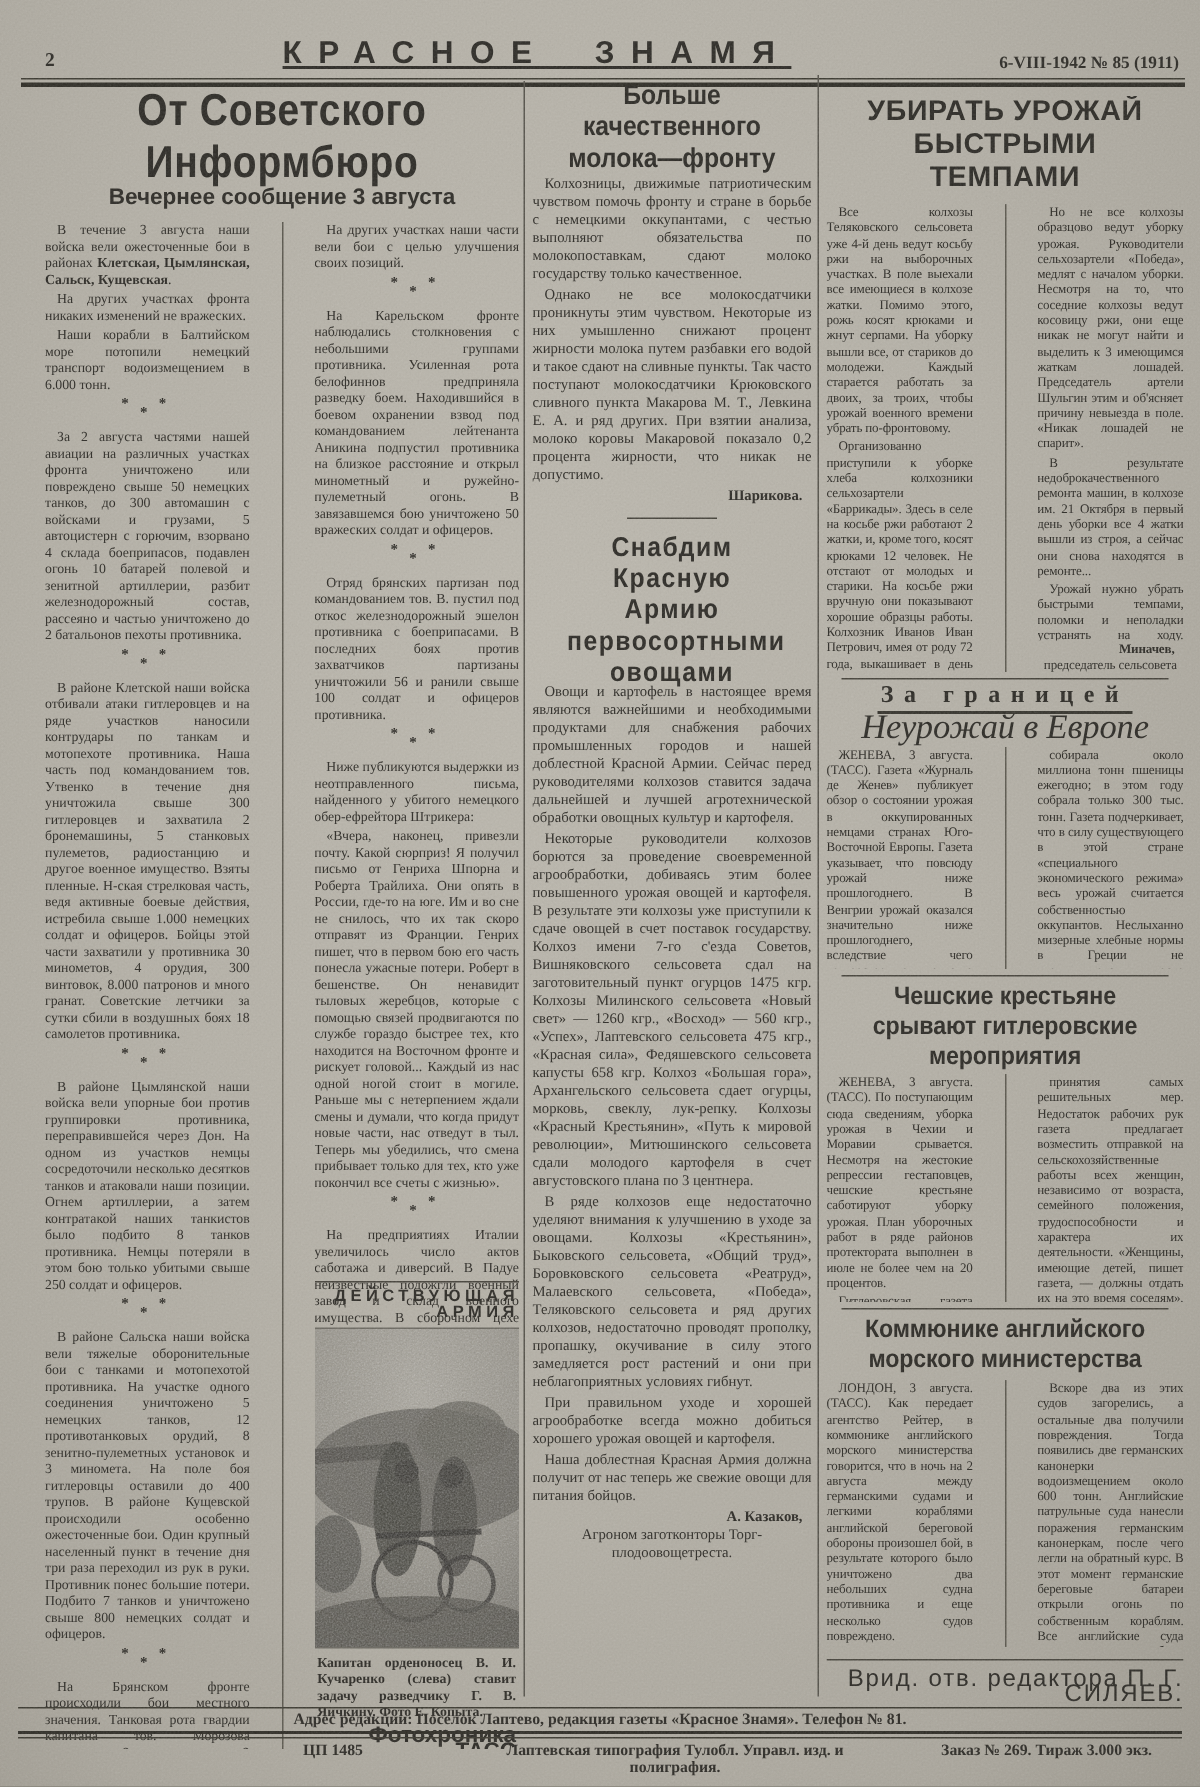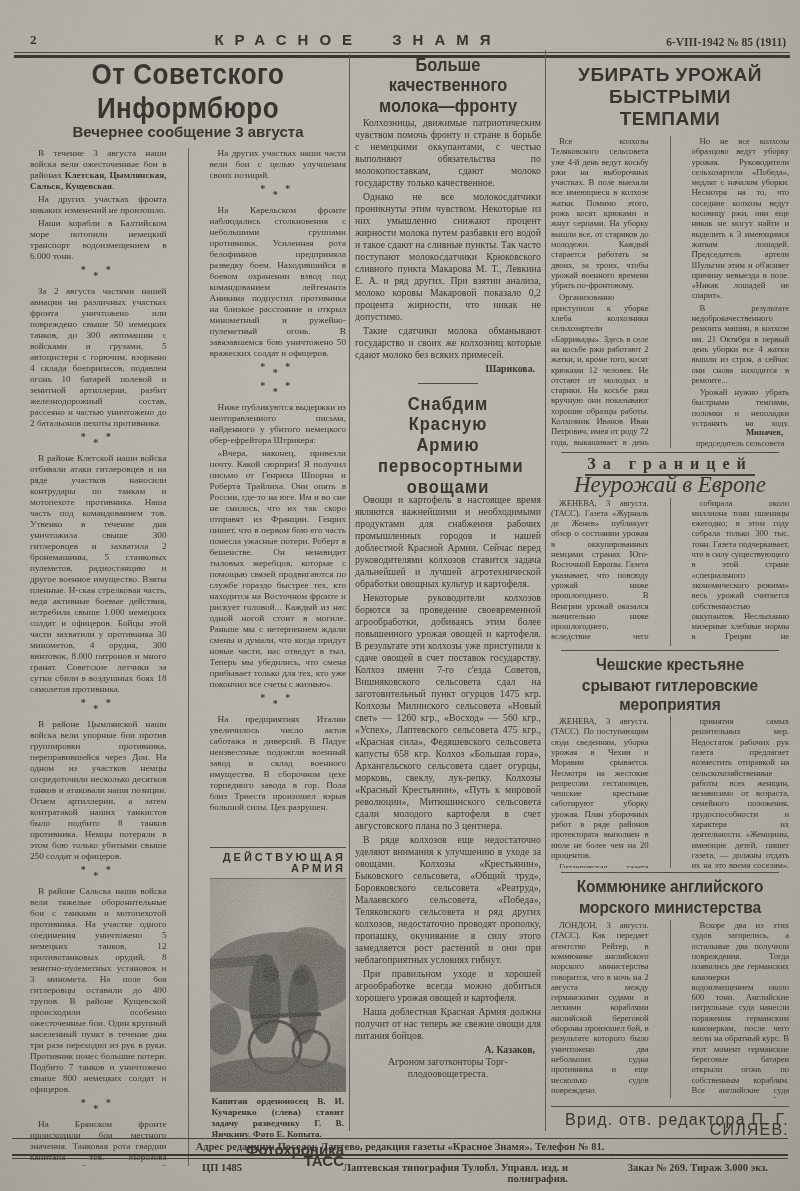--- a/index.html
+++ b/index.html
@@ -6,21 +6,21 @@
   .page{
     position:relative;width:800px;height:1191px;overflow:hidden;
     background:radial-gradient(ellipse at 45% 35%, #bcb8ae 0%, #b4b0a6 50%, #aaa69c 82%, #9c988e 100%);
     font-family:"Liberation Serif", serif;color:#2c2a25;
   }
   .grain{position:absolute;inset:0;opacity:.16;pointer-events:none;z-index:50;}
   
   .masthead{position:absolute;top:26px;left:30px;right:14px;height:22px;display:flex;align-items:flex-end;}
   .pageno{font-size:13px;font-weight:bold;width:70px;}
   .mast-title{flex:1;text-align:center;font-family:"Liberation Sans",sans-serif;font-weight:bold;
-    font-size:15px;letter-spacing:11px;word-spacing:14px;white-space:nowrap;}
+    font-size:21px;letter-spacing:11px;word-spacing:14px;white-space:nowrap;text-decoration:underline;}
   .issue{width:170px;text-align:right;font-size:11.5px;font-weight:bold;white-space:nowrap;}
   .mast-rule{position:absolute;top:52px;left:14px;right:10px;border-top:1px solid #3a382f;border-bottom:3px solid #2e2c25;height:2px;}
   
   .para{margin:0 0 2px;text-indent:8px;text-align:justify;}
   .stars{text-align:center;font-size:10px;line-height:6px;margin:5px 0 7px;letter-spacing:5px;font-weight:bold;}
   .twocol{display:flex;gap:21px;}
   .tcol{flex:1;min-width:0;overflow:hidden;display:flex;flex-direction:column;}
   .vdiv{width:1px;background:#5a574d;flex:none;}
   .list-grow{flex:1;overflow:hidden;}
   .sig{text-align:right;font-weight:bold;padding-right:6px;}
@@ -65,21 +65,21 @@
   .rt-body{overflow:hidden;}
   .editor{border-top:1px solid #45423a;margin-top:8px;padding-top:8px;text-align:right;
     font-family:"Liberation Sans",sans-serif;font-size:16px;letter-spacing:1.2px;}
   
   .footer{position:absolute;left:0;right:0;top:1138px;z-index:20;}
   .addr-rule{border:none;border-top:1px solid #3a382f;margin:0 12px;}
   .addr{text-align:center;font-size:10.5px;font-weight:bold;padding:2px 0 1px;}
   .foot-dbl{margin:1px 12px 0;border-top:2px solid #2e2c25;border-bottom:1px solid #3a382f;height:2px;}
   .imprint{display:flex;align-items:baseline;font-size:10.5px;font-weight:bold;margin-top:3px;padding:0 32px;}
   .imp-left{width:300px;padding-left:170px;box-sizing:border-box;}
-  .imp-center{flex:1;text-align:right;}
+  .imp-center{flex:1;text-align:center;}
   .imp-right{width:200px;text-align:right;white-space:nowrap;}
 </style>
 </head>
 <body>
 
 <div class="page">
 
   <div class="masthead">
     <div class="pageno">2</div>
     <div class="mast-title">КРАСНОЕ ЗНАМЯ</div>
@@ -87,41 +87,42 @@
   </div>
   <div class="mast-rule"></div>
 
   <div class="col-left">
     <div class="h-big">От Советского Информбюро</div>
     <div class="h-sub">Вечернее сообщение 3 августа</div>
     <div class="left-body twocol">
       <div class="tcol">
         <div class="list-grow">
             <p class="para">В течение 3 августа наши войска вели ожесточенные бои в районах <b>Клетская, Цымлянская, Сальск, Кущевская</b>.</p>
-            <p class="para">На других участках фронта никаких изменений не произошло.</p>
+            <p class="para">На других участках фронта никаких изменений не вражеских.</p>
             <p class="para">Наши корабли в Балтийском море потопили немецкий транспорт водоизмещением в 6.000 тонн.</p>
             <div class="stars">*&nbsp;&nbsp;*<br>*</div>
             <p class="para">За 2 августа частями нашей авиации на различных участках фронта уничтожено или повреждено свыше 50 немецких танков, до 300 автомашин с войсками и грузами, 5 автоцистерн с горючим, взорвано 4 склада боеприпасов, подавлен огонь 10 батарей полевой и зенитной артиллерии, разбит железнодорожный состав, рассеяно и частью уничтожено до 2 батальонов пехоты противника.</p>
             <div class="stars">*&nbsp;&nbsp;*<br>*</div>
             <p class="para">В районе Клетской наши войска отбивали атаки гитлеровцев и на ряде участков наносили контрудары по танкам и мотопехоте противника. Наша часть под командованием тов. Утвенко в течение дня уничтожила свыше 300 гитлеровцев и захватила 2 бронемашины, 5 станковых пулеметов, радиостанцию и другое военное имущество. Взяты пленные. Н-ская стрелковая часть, ведя активные боевые действия, истребила свыше 1.000 немецких солдат и офицеров. Бойцы этой части захватили у противника 30 минометов, 4 орудия, 300 винтовок, 8.000 патронов и много гранат. Советские летчики за сутки сбили в воздушных боях 18 самолетов противника.</p>
             <div class="stars">*&nbsp;&nbsp;*<br>*</div>
             <p class="para">В районе Цымлянской наши войска вели упорные бои против группировки противника, переправившейся через Дон. На одном из участков немцы сосредоточили несколько десятков танков и атаковали наши позиции. Огнем артиллерии, а затем контратакой наших танкистов было подбито 8 танков противника. Немцы потеряли в этом бою только убитыми свыше 250 солдат и офицеров.</p>
             <div class="stars">*&nbsp;&nbsp;*<br>*</div>
             <p class="para">В районе Сальска наши войска вели тяжелые оборонительные бои с танками и мотопехотой противника. На участке одного соединения уничтожено 5 немецких танков, 12 противотанковых орудий, 8 зенитно-пулеметных установок и 3 миномета. На поле боя гитлеровцы оставили до 400 трупов. В районе Кущевской происходили особенно ожесточенные бои. Один крупный населенный пункт в течение дня три раза переходил из рук в руки. Противник понес большие потери. Подбито 7 танков и уничтожено свыше 800 немецких солдат и офицеров.</p>
             <div class="stars">*&nbsp;&nbsp;*<br>*</div>
             <p class="para">На Брянском фронте происходили бои местного значения. Танковая рота гвардии капитана тов. Морозова уничтожила 2 немецких танка, 2 орудия, 6 станковых пулеметов и до роты пехоты противника. Экипаж гвардии младшего лейтенанта Асталона истребил до взвода вражеской пехоты и разгромил командный пункт. Несколько немецких офицеров взято в плен.</p>
           </div>
       </div>
       <div class="vdiv"></div>
       <div class="tcol">
         <div class="left-c2-list">
             <p class="para">На других участках наши части вели бои с целью улучшения своих позиций.</p>
             <div class="stars">*&nbsp;&nbsp;*<br>*</div>
             <p class="para">На Карельском фронте наблюдались столкновения с небольшими группами противника. Усиленная рота белофиннов предприняла разведку боем. Находившийся в боевом охранении взвод под командованием лейтенанта Аникина подпустил противника на близкое расстояние и открыл минометный и ружейно-пулеметный огонь. В завязавшемся бою уничтожено 50 вражеских солдат и офицеров.</p>
             <div class="stars">*&nbsp;&nbsp;*<br>*</div>
+            <p class="para">Отряд брянских партизан под командованием тов. В. пустил под откос железнодорожный эшелон противника с боеприпасами. В последних боях против захватчиков партизаны уничтожили 56 и ранили свыше 100 солдат и офицеров противника.</p>
             <div class="stars">*&nbsp;&nbsp;*<br>*</div>
             <p class="para">Ниже публикуются выдержки из неотправленного письма, найденного у убитого немецкого обер-ефрейтора Штрикера:</p>
             <p class="para">«Вчера, наконец, привезли почту. Какой сюрприз! Я получил письмо от Генриха Шпорна и Роберта Трайлиха. Они опять в России, где-то на юге. Им и во сне не снилось, что их так скоро отправят из Франции. Генрих пишет, что в первом бою его часть понесла ужасные потери. Роберт в бешенстве. Он ненавидит тыловых жеребцов, которые с помощью связей продвигаются по службе гораздо быстрее тех, кто находится на Восточном фронте и рискует головой... Каждый из нас одной ногой стоит в могиле. Раньше мы с нетерпением ждали смены и думали, что когда придут новые части, нас отведут в тыл. Теперь мы убедились, что смена прибывает только для тех, кто уже покончил все счеты с жизнью».</p>
             <div class="stars">*&nbsp;&nbsp;*<br>*</div>
             <p class="para">На предприятиях Италии увеличилось число актов саботажа и диверсий. В Падуе неизвестные подожгли военный завод и склад военного имущества. В сборочном цехе торпедного завода в гор. Пола близ Триеста произошел взрыв большой силы. Цех разрушен.</p>
           </div>
 
         <div class="army">
           <div class="army-title">ДЕЙСТВУЮЩАЯ АРМИЯ</div>
           <div class="photo-wrap">
@@ -167,21 +168,20 @@
 
   <div class="maindiv1"></div>
   <div class="maindiv2"></div>
 
   <div class="col-mid">
     <div>
       <div class="h-mid" style="width:170px;margin-left:auto;margin-right:auto;">Больше качественного молока—фронту</div>
       <div>
           <p class="para">Колхозницы, движимые патриотическим чувством помочь фронту и стране в борьбе с немецкими оккупантами, с честью выполняют обязательства по молокопоставкам, сдают молоко государству только качественное.</p>
           <p class="para">Однако не все молокосдатчики проникнуты этим чувством. Некоторые из них умышленно снижают процент жирности молока путем разбавки его водой и такое сдают на сливные пункты. Так часто поступают молокосдатчики Крюковского сливного пункта Макарова М. Т., Левкина Е. А. и ряд других. При взятии анализа, молоко коровы Макаровой показало 0,2 процента жирности, что никак не допустимо.</p>
-          <p class="para">Такие сдатчики молока обманывают государство и своих же колхозниц которые сдают молоко без всяких примесей.</p>
         </div>
       <div class="sig">Шарикова.</div>
     </div>
     <hr class="mid-rule">
     <div>
       <div class="h-mid" style="width:140px;margin-left:auto;margin-right:auto;letter-spacing:1px;">Снабдим Красную Армию первосортными овощами</div>
       <div>
           <p class="para">Овощи и картофель в настоящее время являются важнейшими и необходимыми продуктами для снабжения рабочих промышленных городов и нашей доблестной Красной Армии. Сейчас перед руководителями колхозов ставится задача дальнейшей и лучшей агротехнической обработки овощных культур и картофеля.</p>
           <p class="para">Некоторые руководители колхозов борются за проведение своевременной агрообработки, добиваясь этим более повышенного урожая овощей и картофеля. В результате эти колхозы уже приступили к сдаче овощей в счет поставок государству. Колхоз имени 7-го с'езда Советов, Вишняковского сельсовета сдал на заготовительный пункт огурцов 1475 кгр. Колхозы Милинского сельсовета «Новый свет» — 1260 кгр., «Восход» — 560 кгр., «Успех», Лаптевского сельсовета 475 кгр., «Красная сила», Федяшевского сельсовета капусты 658 кгр. Колхоз «Большая гора», Архангельского сельсовета сдает огурцы, морковь, свеклу, лук-репку. Колхозы «Красный Крестьянин», «Путь к мировой революции», Митюшинского сельсовета сдали молодого картофеля в счет августовского плана по 3 центнера.</p>
           <p class="para">В ряде колхозов еще недостаточно уделяют внимания к улучшению в уходе за овощами. Колхозы «Крестьянин», Быковского сельсовета, «Общий труд», Боровковского сельсовета «Реатруд», Малаевского сельсовета, «Победа», Теляковского сельсовета и ряд других колхозов, недостаточно проводят прополку, пропашку, окучивание в силу этого замедляется рост растений и они при неблагоприятных условиях гибнут.</p>

